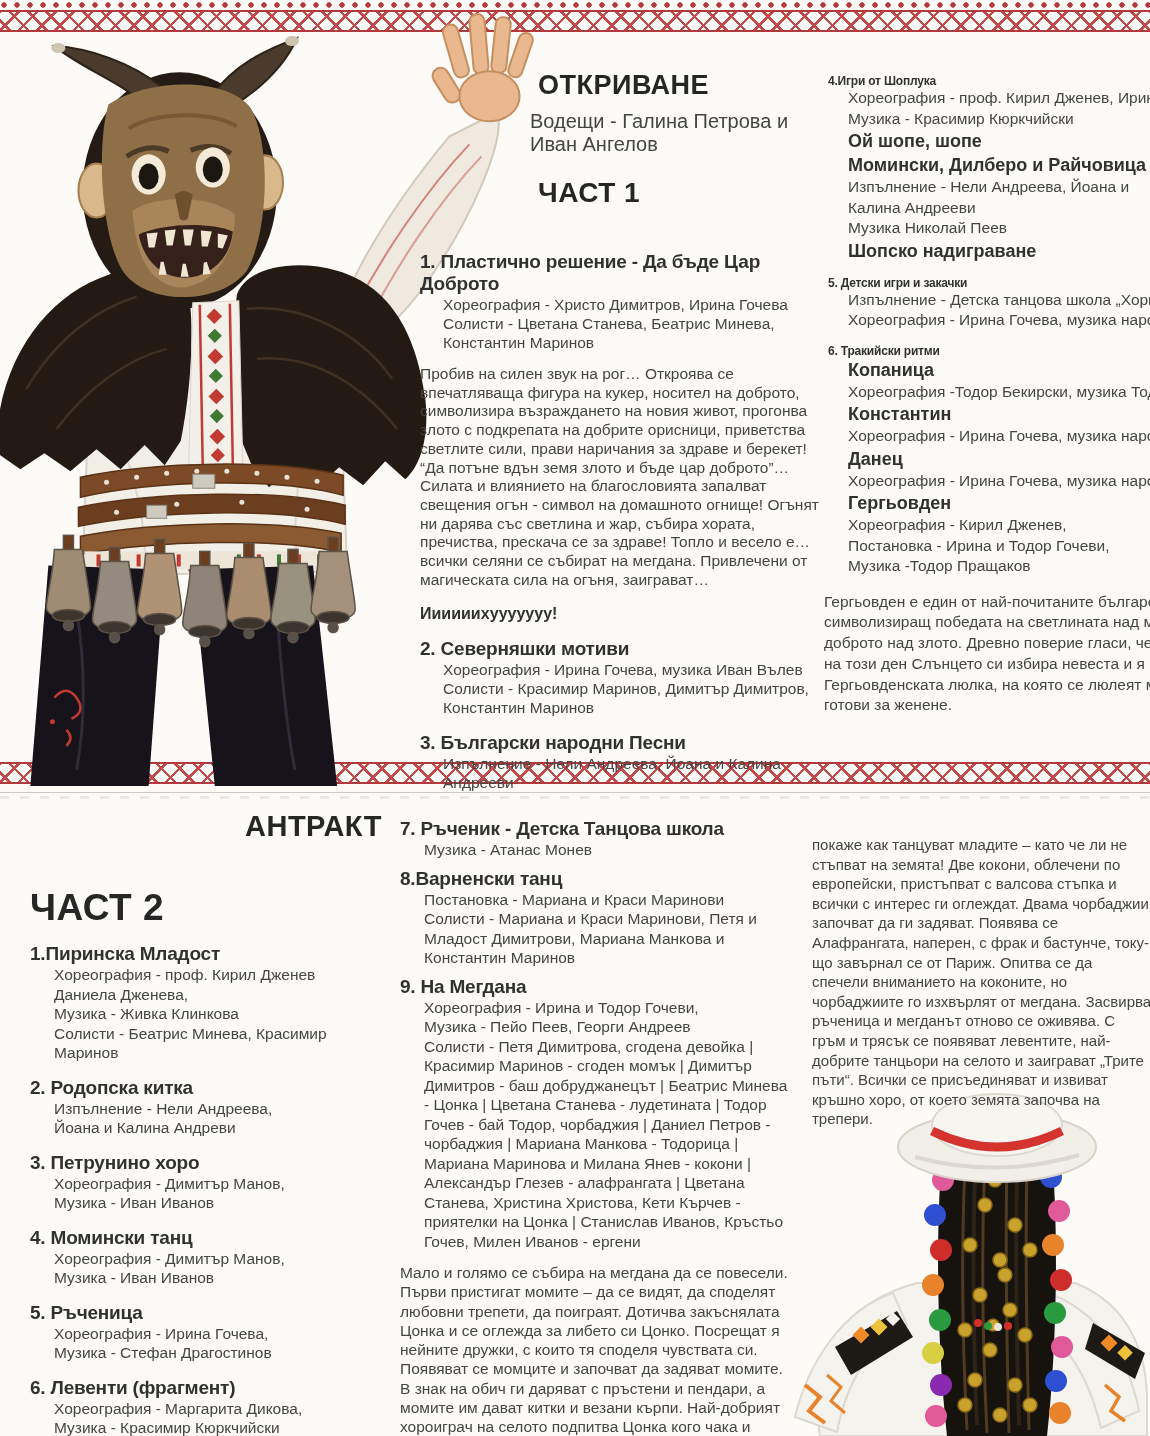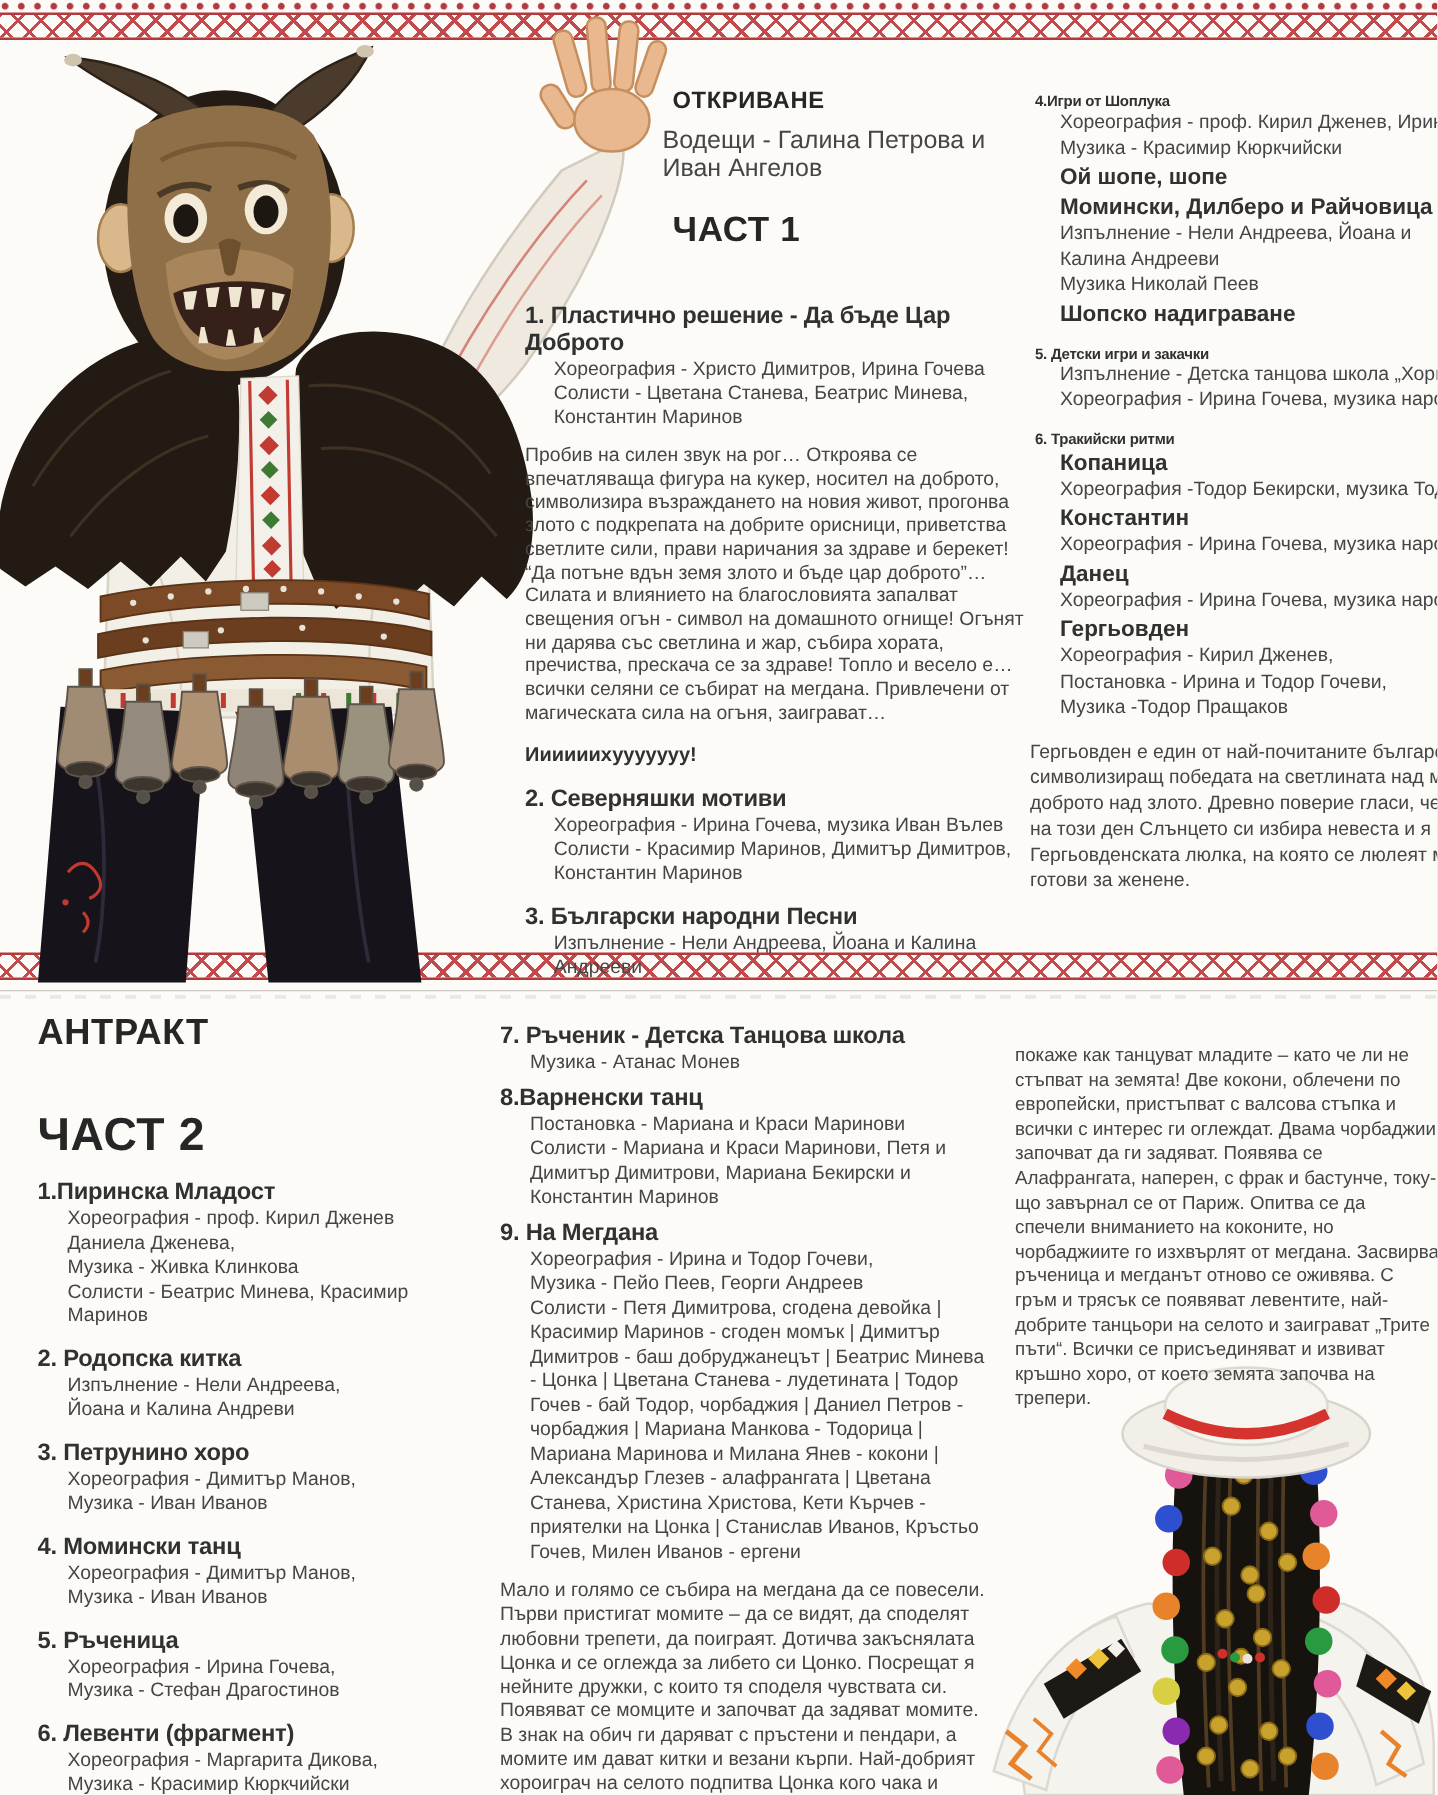--- a/index.html
+++ b/index.html
@@ -22,37 +22,37 @@
   .b-top .lattice{margin-top:1px;}
   .b-mid{position:absolute;top:762px;left:0;right:0;z-index:1;}
   .scan-rule{position:absolute;top:792px;left:0;right:0;height:1px;background:#ccc9c4;z-index:1;}
   .scan-dashes{position:absolute;top:796px;left:0;right:0;height:3px;z-index:1;opacity:.5;
     background:repeating-linear-gradient(90deg,#d8d5d0 0 9px,rgba(0,0,0,0) 9px 20px);}
   
   .kuker-svg{position:absolute;left:-4px;top:8px;width:592px;height:782px;z-index:2;}
   .folk-svg{position:absolute;left:775px;top:1085px;width:375px;height:351px;z-index:2;}
   
   .col-c{position:absolute;left:420px;top:70px;width:402px;z-index:3;}
-  .op-title{margin-left:118px;font-size:19px;font-weight:700;color:#262626;letter-spacing:.5px;}
+  .op-title{margin-left:118px;font-size:27px;font-weight:700;color:#262626;letter-spacing:.5px;}
   .op-hosts{margin-left:110px;margin-top:9px;font-size:20px;}
   .p1-title{margin-left:118px;margin-top:21px;font-size:28px;font-weight:700;color:#262626;letter-spacing:.5px;}
   .c-items{margin-top:42px;}
   .it-title{font-size:19px;font-weight:700;color:#313131;margin-top:15px;letter-spacing:-.2px;}
   .it-cr{font-size:15.5px;line-height:19px;margin-left:23px;}
   .body-p{font-size:15.5px;line-height:18.7px;margin-top:13px;}
   .shout{font-size:16px;font-weight:700;color:#313131;margin-top:13px;}
   .col-r{position:absolute;left:828px;top:74px;width:322px;z-index:3;}
   .r-title{font-size:12px;font-weight:700;color:#313131;letter-spacing:-.2px;}
   .r-cr{font-size:15.5px;line-height:20.5px;margin-left:20px;white-space:nowrap;}
   .r-song{font-size:18px;font-weight:700;color:#313131;margin-left:20px;line-height:22px;padding:1px 0;}
   .r-gap{height:13px;}
   .r-para{margin-top:15px;margin-left:-4px;font-size:15.5px;line-height:20.8px;}
   .r-para div{white-space:nowrap;}
   .col-bl{position:absolute;left:30px;top:810px;width:352px;z-index:3;}
-  .antrakt{font-size:29px;font-weight:700;color:#262626;letter-spacing:.5px;}
+  .antrakt{font-size:29px;font-weight:700;color:#262626;letter-spacing:.5px;text-align:right;}
   .p2-title{font-size:37px;font-weight:700;color:#262626;margin-top:44px;letter-spacing:.5px;}
   .col-bl .it-cr{line-height:19.5px;margin-left:24px;}
   .col-bl .it-title{margin-top:14px;}
   .col-bm{position:absolute;left:400px;top:810px;width:392px;z-index:3;}
   .col-bm .it-cr{line-height:19.5px;margin-left:24px;}
   .col-bm .it-title:first-child{margin-top:8px;}
   .bm-para{margin-top:12px;font-size:15.5px;line-height:19.3px;}
   .col-br{position:absolute;left:812px;top:820px;width:340px;z-index:3;}
   .story{font-size:15px;line-height:19.6px;}
 </style>
@@ -347,21 +347,21 @@
   </div>
 
   <div class="col-bm">
     <div>
       <div class="it-title">7. Ръченик - Детска Танцова школа</div>
       <div class="it-cr">Музика - Атанас Монев</div>
     </div>
     <div>
       <div class="it-title">8.Варненски танц</div>
       <div class="it-cr">Постановка - Мариана и Краси Маринови</div>
-      <div class="it-cr">Солисти - Мариана и Краси Маринови, Петя и Димитър Димитрови, Мариана Бекирски и Константин Маринов</div>
+      <div class="it-cr">Солисти - Мариана и Краси Маринови, Петя и Младост Димитрови, Мариана Манкова и Константин Маринов</div>
     </div>
     <div>
       <div class="it-title">9. На Мегдана</div>
       <div class="it-cr">Хореография - Ирина и Тодор Гочеви,</div>
       <div class="it-cr">Музика - Пейо Пеев, Георги Андреев</div>
       <div class="it-cr">Солисти - Петя Димитрова, сгодена девойка | Красимир Маринов - сгоден момък | Димитър Димитров - баш добруджанецът | Беатрис Минева - Цонка | Цветана Станева - лудетината | Тодор Гочев - бай Тодор, чорбаджия | Даниел Петров - чорбаджия | Мариана Манкова - Тодорица | Мариана Маринова и Милана Янев - кокони | Александър Глезев - алафрангата | Цветана Станева, Христина Христова, Кети Кърчев - приятелки на Цонка | Станислав Иванов, Кръстьо Гочев, Милен Иванов - ергени</div>
     </div>
     <p class="bm-para">Мало и голямо се събира на мегдана да се повесели. Първи пристигат момите – да се видят, да споделят любовни трепети, да поиграят. Дотичва закъснялата Цонка и се оглежда за либето си Цонко. Посрещат я нейните дружки, с които тя споделя чувствата си. Появяват се момците и започват да задяват момите. В знак на обич ги даряват с пръстени и пендари, а момите им дават китки и везани кърпи. Най-добрият хороиграч на селото подпитва Цонка кого чака и останалите започват да я подкачат за либето й Цонко. Бавно се приближава добруджанецът и всички се отдръпват до го погледат. Бай Тодор и Тодорица заиграват тракийска</p>
   </div>
 

